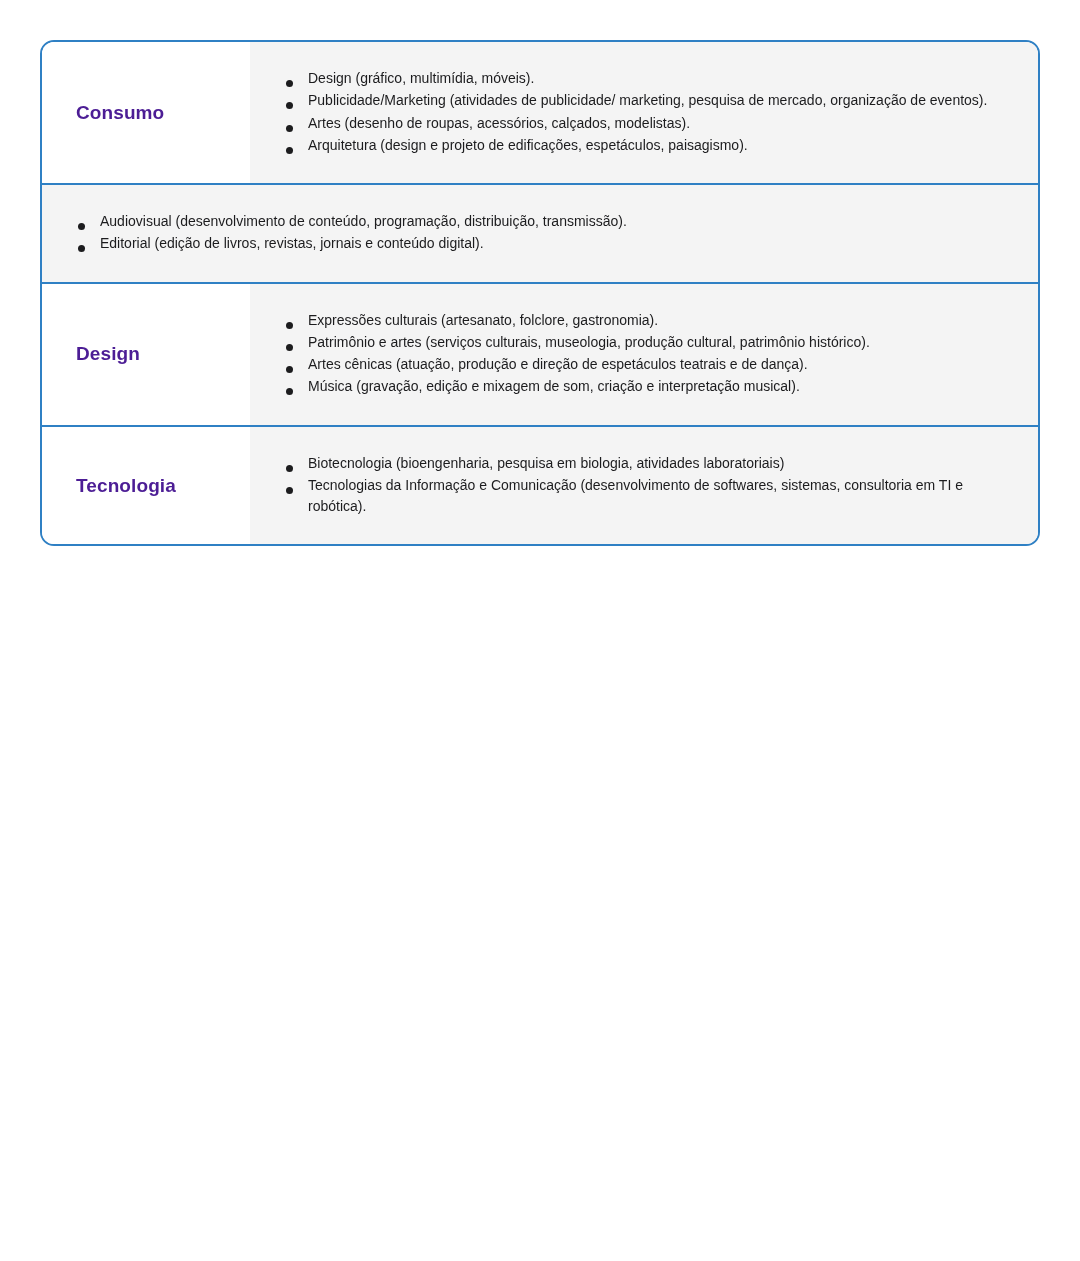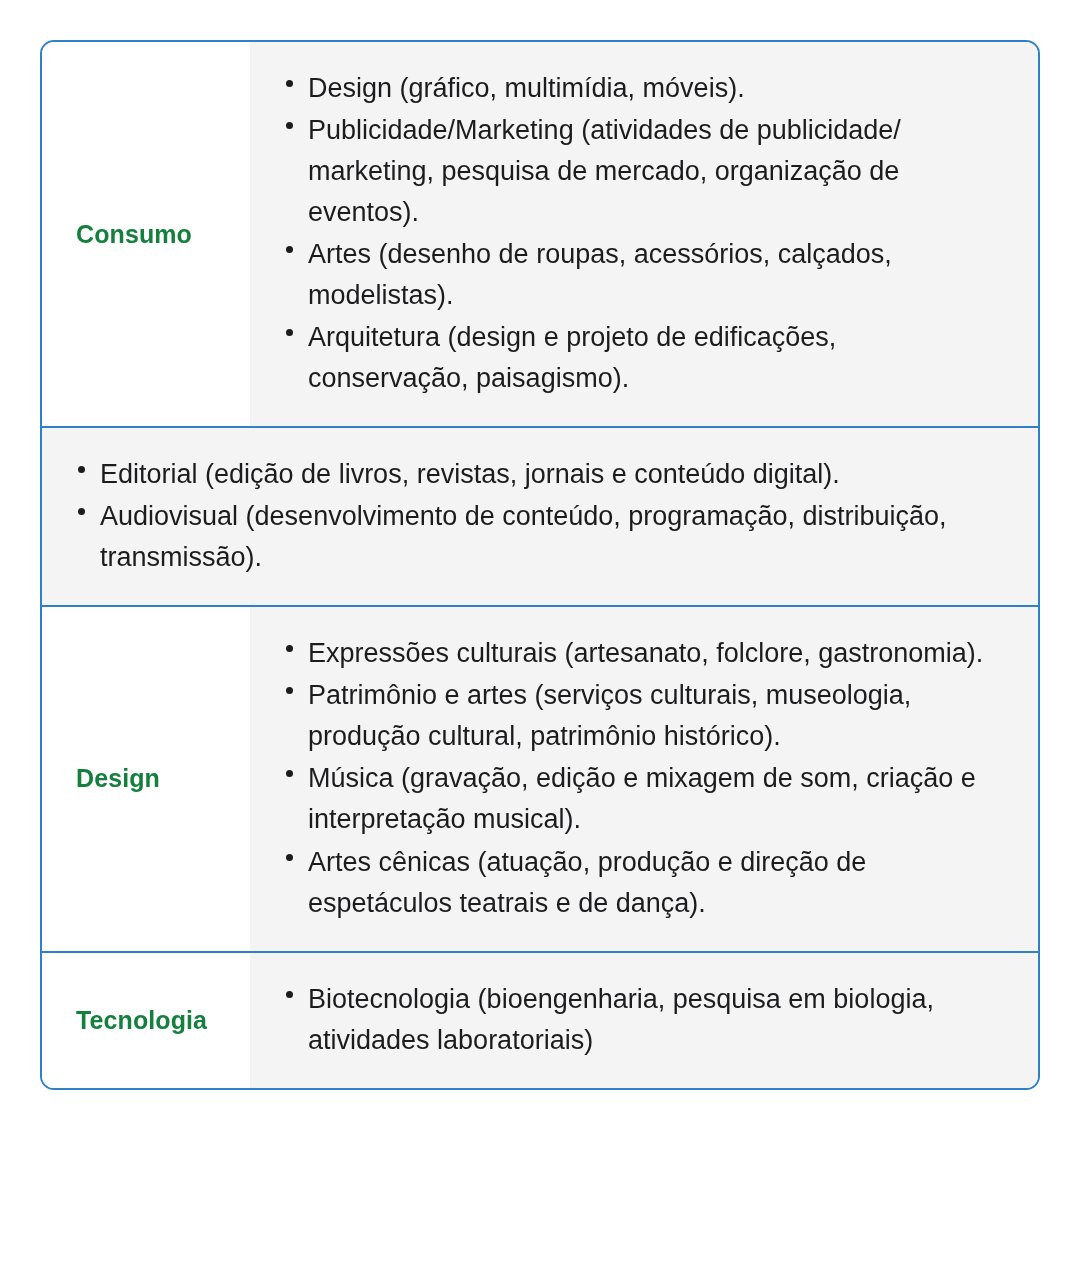--- a/index.html
+++ b/index.html
@@ -42,42 +42,42 @@
   .cat-cell {
     box-sizing: border-box;
     width: 208px;
     flex: 0 0 208px;
     background: #ffffff;
     display: flex;
     align-items: center;
     padding: 10px 0 10px 34px;
   }
   .cat-label {
-    font-size: 25px;
+    font-size: 19px;
     font-weight: bold;
     letter-spacing: 0.1px;
-    color: #15803d;
+    color: #4c1d95;
   }
   .items-cell {
     box-sizing: border-box;
     flex: 1 1 auto;
     background: #f4f4f4;
     padding: 26px 36px 26px 0;
     display: flex;
     align-items: center;
   }
   ul.items {
     margin: 0;
     padding: 0 0 0 58px;
     list-style: none;
     width: 100%;
   }
   ul.items li {
     position: relative;
-    font-size: 27px;
+    font-size: 14px;
     line-height: 1.52;
     color: #1c1c1e;
     padding-left: 0;
     margin: 0 0 1px 0;
   }
   ul.items li::before {
     content: "";
     position: absolute;
     left: -22px;
     top: 12px;
@@ -94,49 +94,50 @@
   <div class="table" id="table-root">
       <div class="row">
         <div class="cat-cell">
           <span class="cat-label">Consumo</span>
         </div>
         <div class="items-cell">
           <ul class="items">
             <li>Design (gráfico, multimídia, móveis).</li>
             <li>Publicidade/Marketing (atividades de publicidade/ marketing, pesquisa de mercado, organização de eventos).</li>
             <li>Artes (desenho de roupas, acessórios, calçados, modelistas).</li>
-            <li>Arquitetura (design e projeto de edificações, conservação, paisagismo).</li>
+            <li>Arquitetura (design e projeto de edificações, espetáculos, paisagismo).</li>
           </ul>
         </div>
       </div>
       <div class="row">
         <div class="items-cell">
           <ul class="items">
+            <li>Audiovisual (desenvolvimento de conteúdo, programação, distribuição, transmissão).</li>
             <li>Editorial (edição de livros, revistas, jornais e conteúdo digital).</li>
-            <li>Audiovisual (desenvolvimento de conteúdo, programação, distribuição, transmissão).</li>
           </ul>
         </div>
       </div>
       <div class="row">
         <div class="cat-cell">
           <span class="cat-label">Design</span>
         </div>
         <div class="items-cell">
           <ul class="items">
             <li>Expressões culturais (artesanato, folclore, gastronomia).</li>
             <li>Patrimônio e artes (serviços culturais, museologia, produção cultural, patrimônio histórico).</li>
+            <li>Artes cênicas (atuação, produção e direção de espetáculos teatrais e de dança).</li>
             <li>Música (gravação, edição e mixagem de som, criação e interpretação musical).</li>
-            <li>Artes cênicas (atuação, produção e direção de espetáculos teatrais e de dança).</li>
           </ul>
         </div>
       </div>
       <div class="row">
         <div class="cat-cell">
           <span class="cat-label">Tecnologia</span>
         </div>
         <div class="items-cell">
           <ul class="items">
             <li>Biotecnologia (bioengenharia, pesquisa em biologia, atividades laboratoriais)</li>
+            <li>Tecnologias da Informação e Comunicação (desenvolvimento de softwares, sistemas, consultoria em TI e robótica).</li>
           </ul>
         </div>
       </div>
     </div>
 </div>
 
 </body></html>

